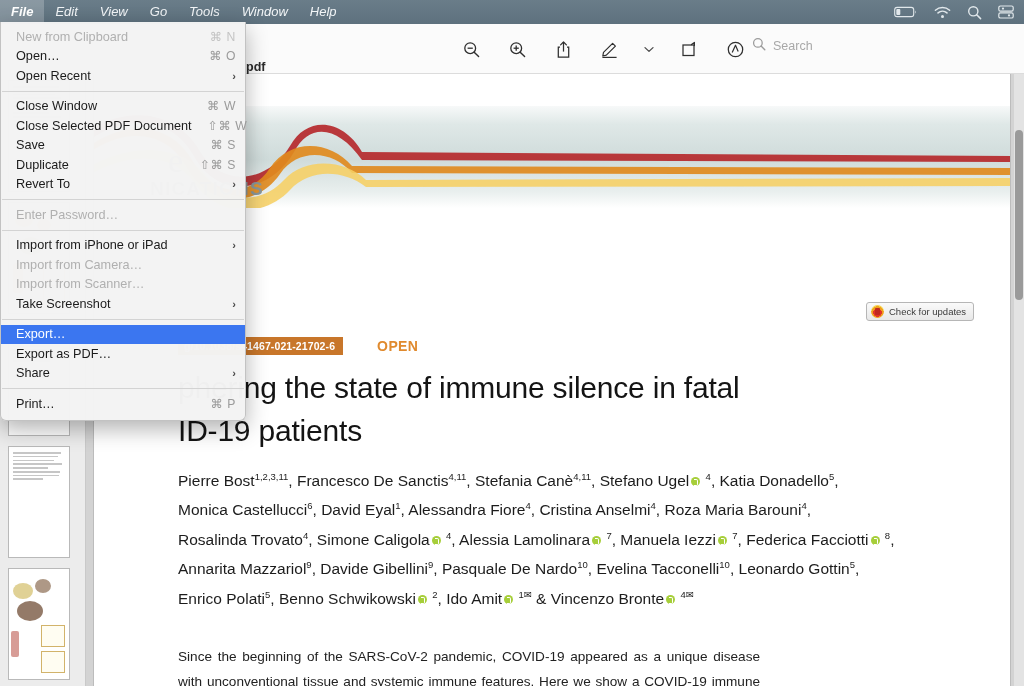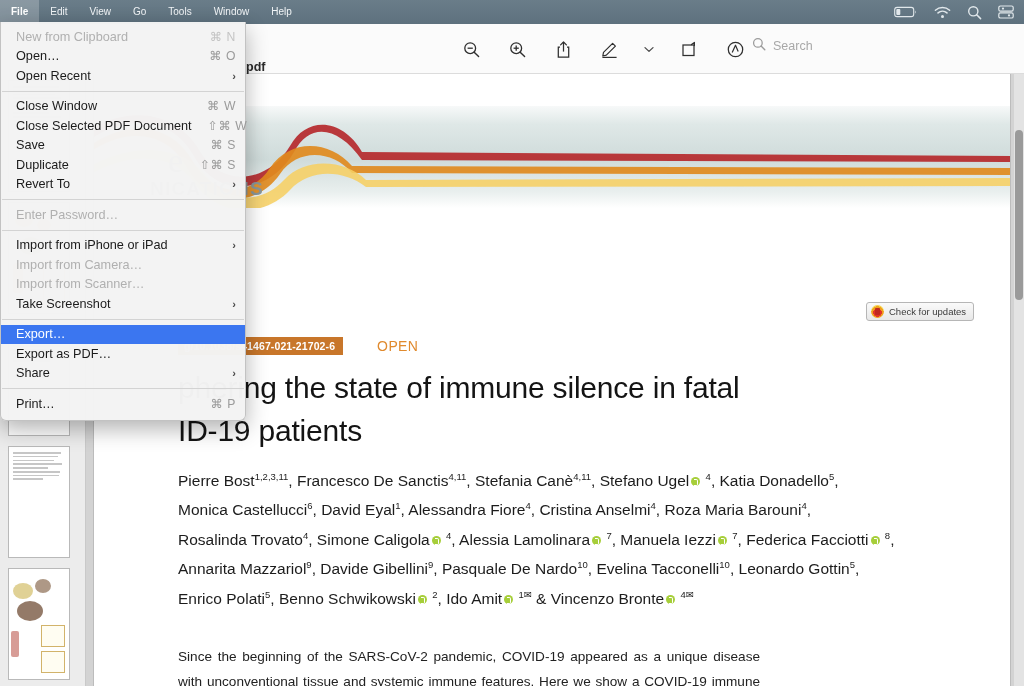--- a/index.html
+++ b/index.html
@@ -13,22 +13,22 @@
 
   
   .menubar {
     position: absolute; top: 0; left: 0; width: 1024px; height: 24px;
     background: linear-gradient(180deg,#6a7d89 0%,#5e717e 100%);
     display: flex; align-items: center;
     z-index: 60;
   }
   .menubar-left { display: flex; align-items: center; height: 24px; }
   .mb-item {
-    font-size: 10px; color: #f2f5f7; padding: 0 11px; height: 24px;
-    line-height: 24px; font-weight: 400; white-space: nowrap;
+    font-size: 13px; color: #f2f5f7; padding: 0 11px; height: 24px;
+    line-height: 24px; font-weight: 400; white-space: nowrap; font-style: italic;
   }
   .mb-item.bold { font-weight: 700; }
   .mb-item.active {
     background: rgba(255,255,255,0.22);
     color: #ffffff; font-weight: 700;
   }
   .menubar-right {
     margin-left: auto; display: flex; align-items: center;
     gap: 16px; padding-right: 10px; height: 24px;
   }
@@ -134,21 +134,21 @@
   }
   .doi-row {
     position: absolute; left: 84px; top: 263px;
     display: flex; align-items: center; gap: 34px;
   }
   .doi-badge {
     background: #c8762a; color: #ffffff;
     font-size: 10.5px; font-weight: 700;
     padding: 3px 8px 3px 6px; letter-spacing: .1px;
   }
-  .open-lbl { color: #e08a2e; font-size: 14px; font-weight: 400; letter-spacing: .4px; }
+  .open-lbl { color: #e08a2e; font-size: 14px; font-weight: 700; letter-spacing: .4px; }
   .doc-title {
     position: absolute; left: 84px; top: 292px; width: 800px;
     font-family: "Liberation Sans", sans-serif;
     font-size: 30px; font-weight: 300; color: #141414;
     line-height: 43px; letter-spacing: -.2px;
   }
   .authors {
     position: absolute; left: 84px; top: 390px; width: 790px;
     font-size: 15.5px; color: #1c1c1c; line-height: 25.3px;
   }

